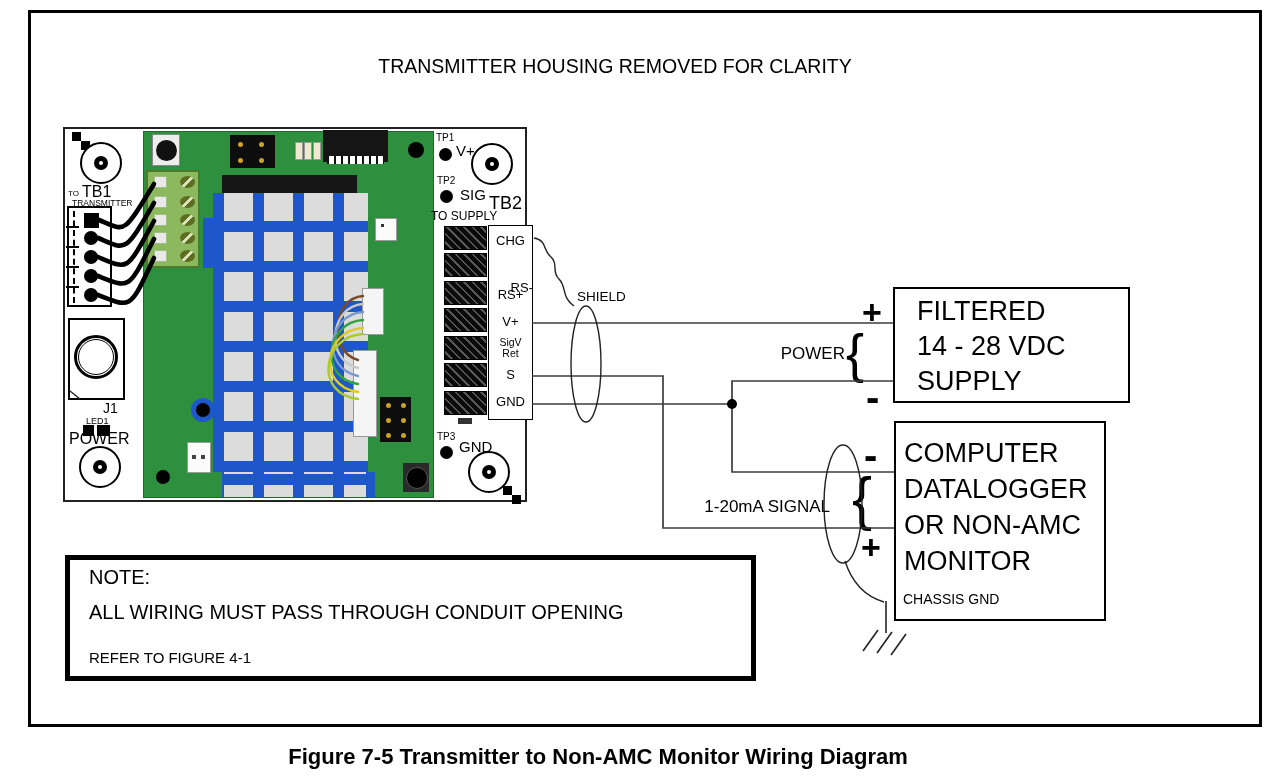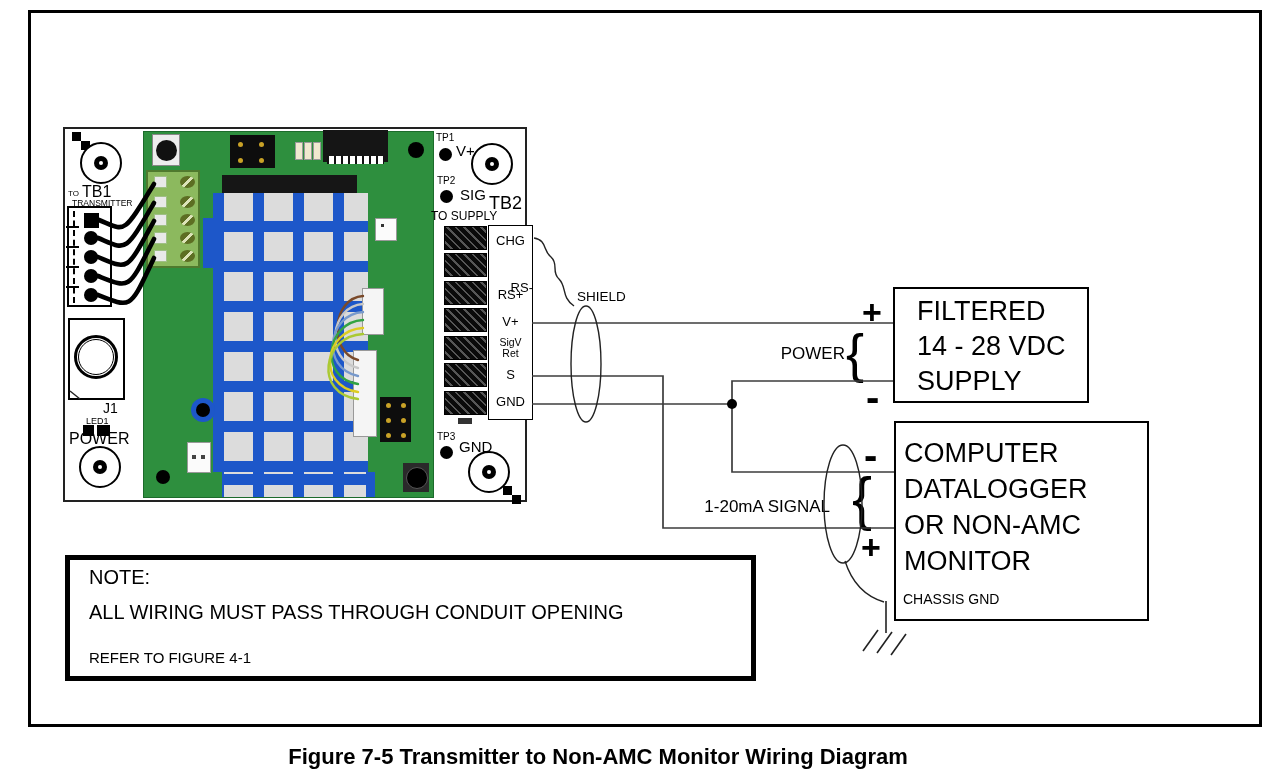--- a/index.html
+++ b/index.html
@@ -29,20 +29,21 @@
   .tlbl{position:absolute;white-space:pre-line;text-align:center;line-height:11px;}
   svg.overlay{position:absolute;left:0;top:0;pointer-events:none;}
 </style>
 </head>
 <body>
 
 <div id="canvas">
 
   <div class="frame" style="left:28px;top:10px;width:1228px;height:711px;"></div>
 
+  <div class="t" style="left:115px;top:55px;width:1000px;text-align:center;font-size:19.5px;">TRANSMITTER HOUSING REMOVED FOR CLARITY</div>
 
   <div class="plate" style="left:63px;top:127px;width:464px;height:375px;"></div>
 
   <div class="abs" style="left:72px;top:132px;width:9px;height:9px;background:#000;"></div>
   <div class="abs" style="left:81px;top:141px;width:9px;height:9px;background:#000;"></div>
   <div class="abs" style="left:503px;top:486px;width:9px;height:9px;background:#000;"></div>
   <div class="abs" style="left:512px;top:495px;width:9px;height:9px;background:#000;"></div>
 
   <div class="hole" style="left:80px;top:142px;">
       <div class="hdot"></div>
@@ -177,29 +178,29 @@
   <div class="t" style="left:488px;top:314px;width:45px;text-align:center;font-size:13px;">V+</div>
   <div class="tlbl" style="left:488px;top:337px;width:45px;font-size:10.5px;">SigV
 Ret</div>
   <div class="t" style="left:488px;top:367px;width:45px;text-align:center;font-size:13px;">S</div>
   <div class="t" style="left:488px;top:394px;width:45px;text-align:center;font-size:13px;">GND</div>
 
   <div class="t" style="left:437px;top:431px;font-size:10px;">TP3</div>
   <div class="dot" style="left:440px;top:446px;width:13px;height:13px;"></div>
   <div class="t" style="left:459px;top:438px;font-size:15px;">GND</div>
 
-  <div class="box" style="left:893px;top:287px;width:196px;height:116px;">
+  <div class="box" style="left:893px;top:287px;width:237px;height:116px;">
     <div style="position:absolute;left:22px;top:5px;font-size:27px;line-height:35px;">
       <div>FILTERED</div>
       <div>14 - 28 VDC</div>
       <div>SUPPLY</div>
     </div>
   </div>
 
-  <div class="box" style="left:894px;top:421px;width:255px;height:200px;">
+  <div class="box" style="left:894px;top:421px;width:212px;height:200px;">
     <div style="position:absolute;left:8px;top:12px;font-size:27px;line-height:36px;">
       <div>COMPUTER</div>
       <div>DATALOGGER</div>
       <div>OR NON-AMC</div>
       <div>MONITOR</div>
     </div>
     <div class="t" style="left:7px;top:168px;font-size:14px;">CHASSIS GND</div>
   </div>
 
   <div class="t" style="left:862px;top:293px;font-size:34px;font-weight:bold;">+</div>

